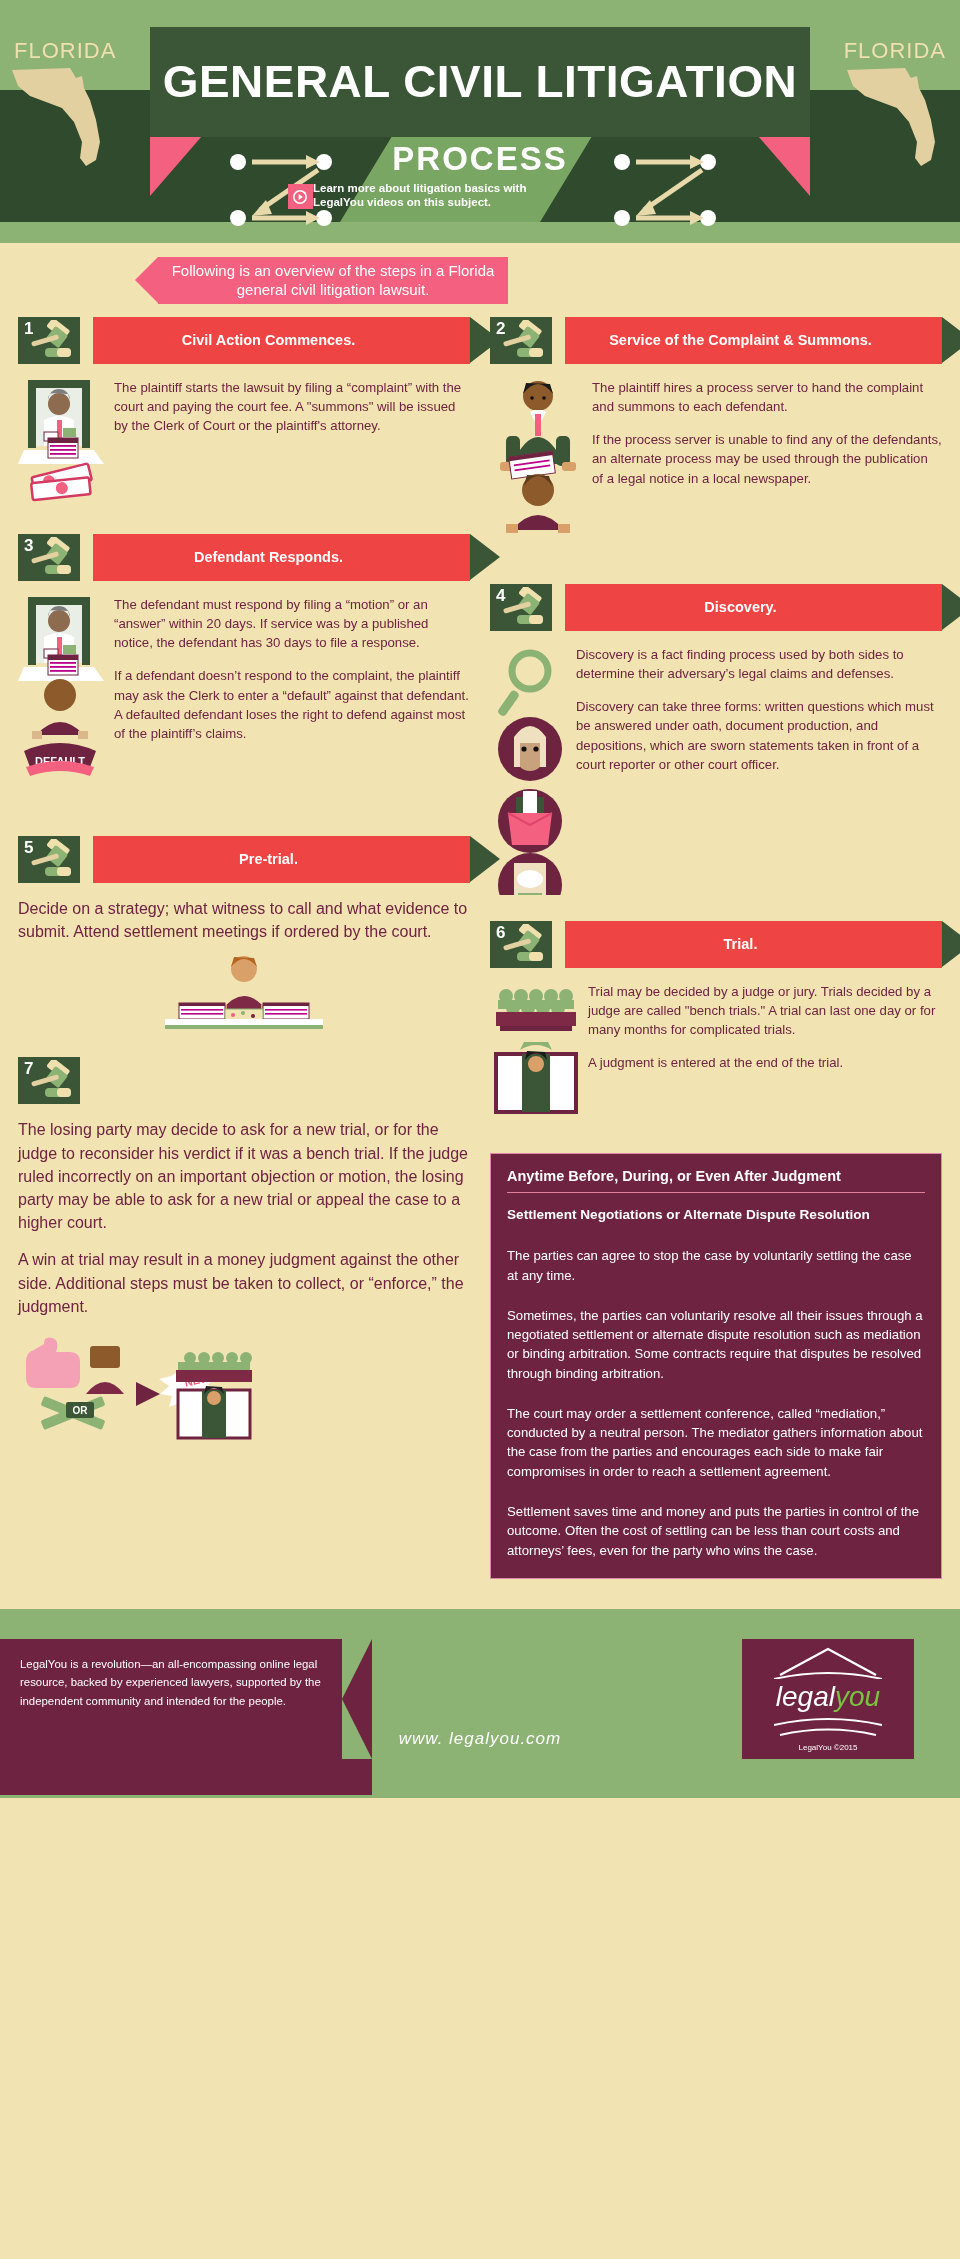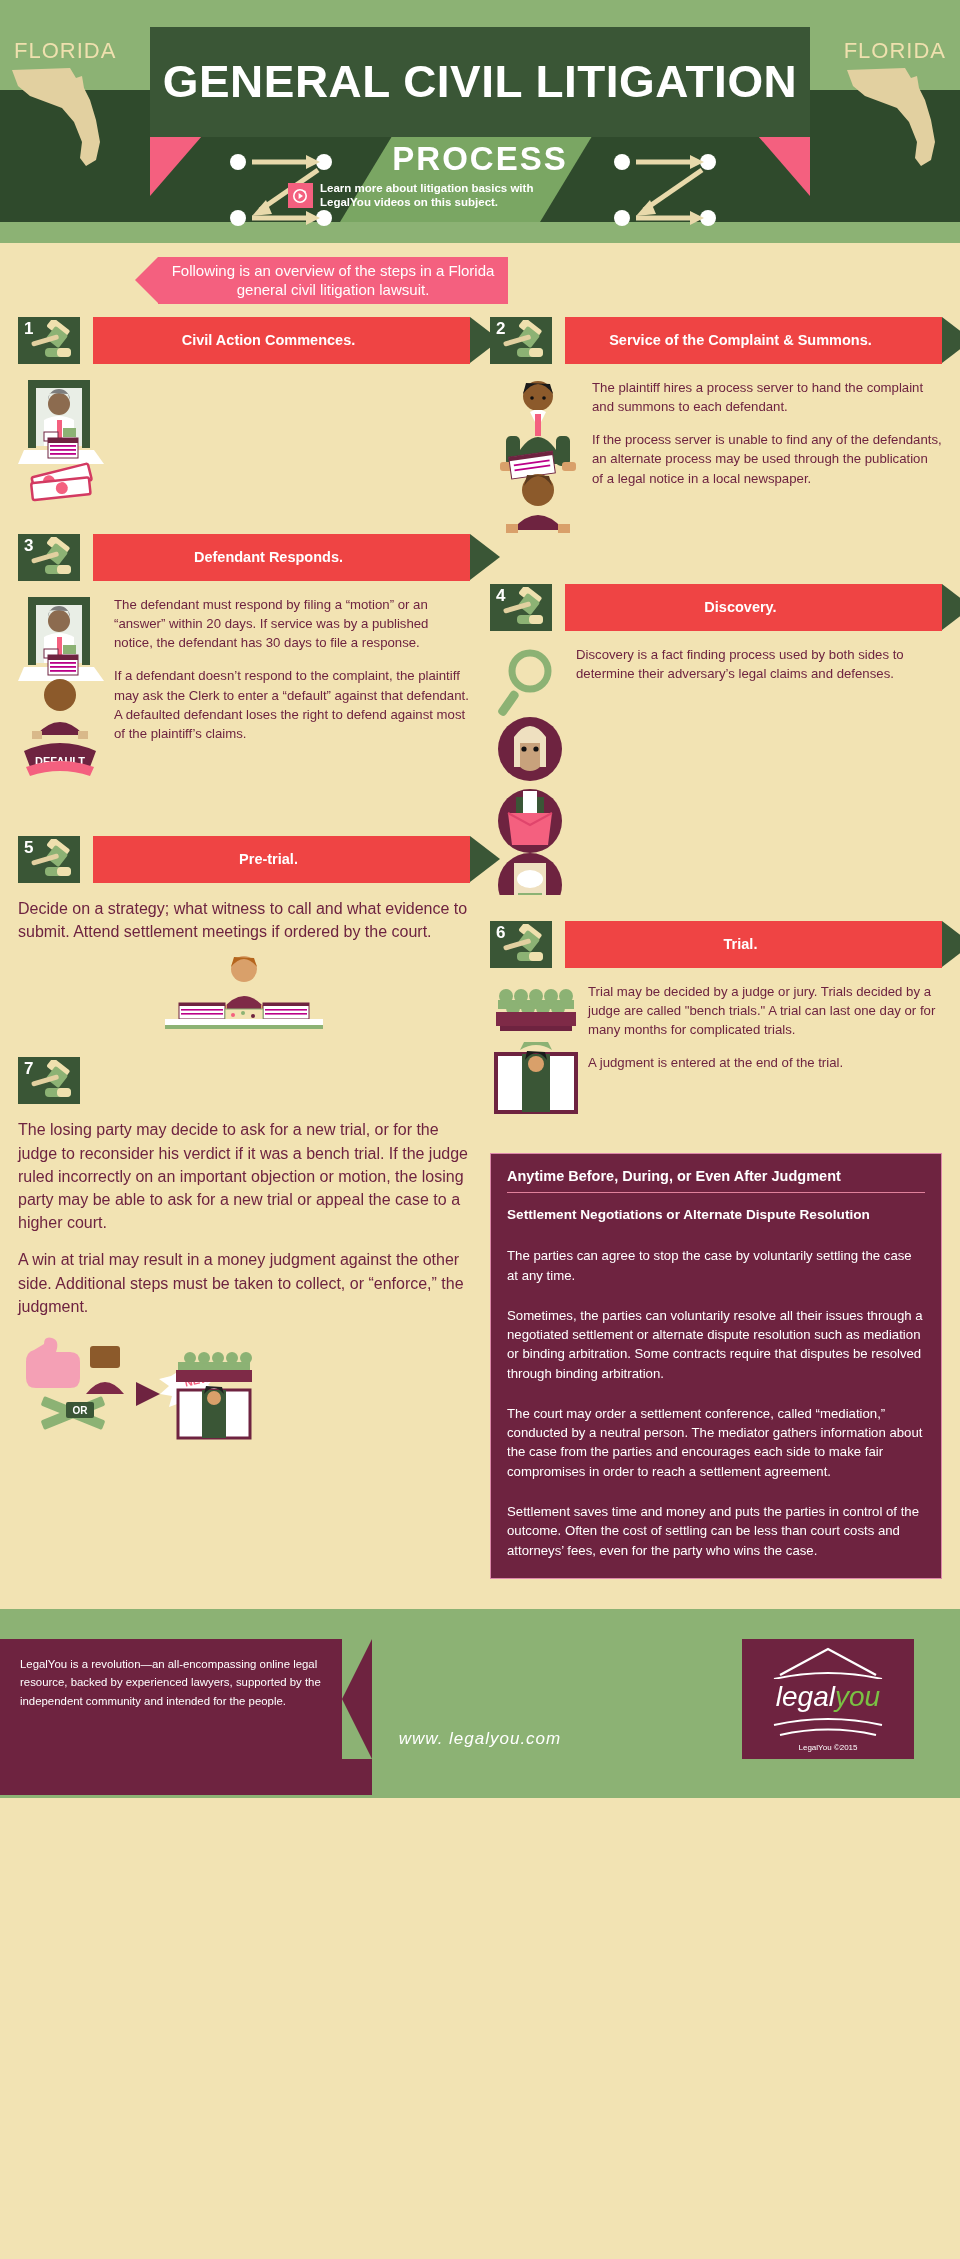--- a/index.html
+++ b/index.html
@@ -37,22 +37,22 @@
   .title-box h1 { color: #fff; font-size: 45px; font-weight: bold; letter-spacing: 0.5px;
     font-family: "Liberation Sans", sans-serif; transform: scaleX(1.02); }
 
   .process-word { position: absolute; left: 0; right: 0; top: 140px; text-align: center;
     color: #fff; font-size: 33px; font-weight: bold; letter-spacing: 2px; z-index: 5; }
 
   .zig { position: absolute; top: 150px; width: 120px; height: 80px; z-index: 4; }
   .zig.left { left: 228px; }
   .zig.right { right: 228px; }
 
-  .learn-more { position: absolute; left: 288px; top: 182px; display: flex; gap: 7px;
-    align-items: flex-start; z-index: 6; width: 260px; }
+  .learn-more { position: absolute; left: 288px; top: 182px; display: flex; 
+    align-items: center; z-index: 6; width: 260px; }
   .vid-icon { width: 25px; height: 25px; background: #f4607f; display: flex;
     align-items: center; justify-content: center; flex: 0 0 auto; margin-top: 1px; }
   .learn-more span { color: #fff; font-size: 11.5px; line-height: 1.18; font-weight: 600; }
 
   
   .ribbon-wrap { position: relative; height: 60px; margin-top: 14px; }
   .ribbon { position: absolute; left: 158px; top: 0; width: 350px; height: 47px;
     background: #f4607f; display: flex; align-items: center; justify-content: center; }
   .ribbon:before { content:""; position:absolute; left:-23px; top:0; width:0; height:0;
      border-top: 23.5px solid transparent; border-bottom: 23.5px solid transparent; border-right: 23px solid #f4607f; }
@@ -220,20 +220,23 @@
             <rect x="32" y="75" width="26" height="1.8" fill="#b08"></rect>
             <g transform="rotate(-14 45 106)">
               <rect x="16" y="92" width="58" height="17" rx="2" fill="#fff" stroke="#d33a62" stroke-width="2.5"></rect>
               <circle cx="32" cy="100" r="6" fill="#f4607f"></circle>
             </g>
             <g transform="rotate(-6 45 112)">
               <rect x="14" y="102" width="58" height="17" rx="2" fill="#fff" stroke="#d33a62" stroke-width="2.5"></rect>
               <circle cx="44" cy="110" r="6" fill="#f4607f"></circle>
             </g>
           </svg>
+          <div class="txt">
+            <p>The plaintiff starts the lawsuit by filing a “complaint” with the court and paying the court fee. A "summons" will be issued by the Clerk of Court or the plaintiff's attorney.</p>
+          </div>
         </div>
       </div>
 
       <div class="block">
         <div class="step-head">
           <div class="step-num-box">
             <span class="step-num">3</span>
             <svg class="gavel" width="50" height="42" viewBox="0 0 50 42">
               <rect x="18" y="3" width="22" height="11" rx="2" fill="#efe0ae" transform="rotate(38 29 9)"></rect>
               <rect x="20" y="9" width="16" height="16" rx="2" fill="#8cb274" transform="rotate(38 28 17)"></rect>
@@ -449,20 +452,21 @@
             <path d="M18 168 l44 0 l-4 32 l-36 0 z" fill="#f4607f"></path>
             <path d="M18 168 l22 12 l22 -12" fill="none" stroke="#e0456c" stroke-width="2"></path>
             <circle cx="40" cy="240" r="32" fill="#6e2340"></circle>
             <rect x="24" y="218" width="32" height="42" fill="#efe0c0"></rect>
             <ellipse cx="40" cy="234" rx="13" ry="9" fill="#fff"></ellipse>
             <rect x="28" y="248" width="24" height="2.5" fill="#8cb274"></rect>
             <rect x="28" y="254" width="24" height="2.5" fill="#8cb274"></rect>
           </svg>
           <div class="txt">
             <p>Discovery is a fact finding process used by both sides to determine their adversary’s legal claims and defenses.</p>
+            <p>Discovery can take three forms: written questions which must be answered under oath, document production, and depositions, which are sworn statements taken in front of a court reporter or other court officer.</p>
           </div>
         </div>
       </div>
 
       <div class="block">
         <div class="step-head">
           <div class="step-num-box">
             <span class="step-num">6</span>
             <svg class="gavel" width="50" height="42" viewBox="0 0 50 42">
               <rect x="18" y="3" width="22" height="11" rx="2" fill="#efe0ae" transform="rotate(38 29 9)"></rect>

